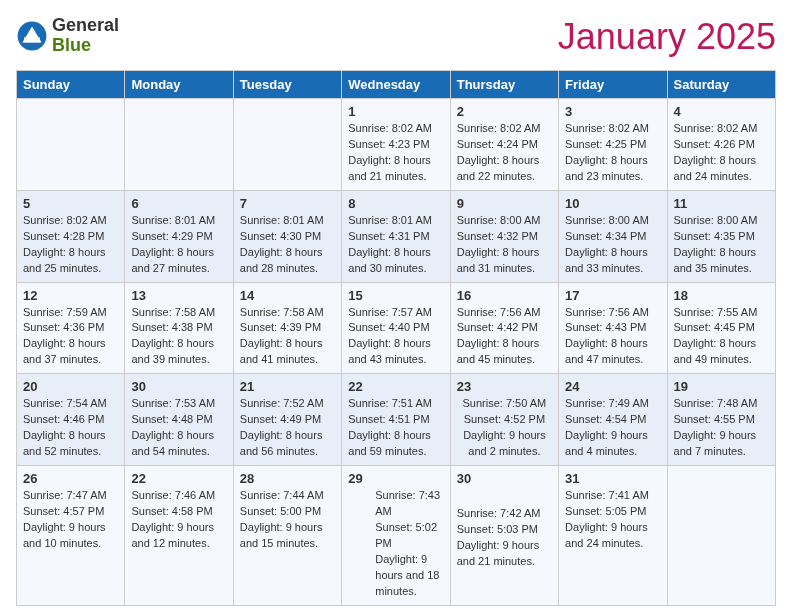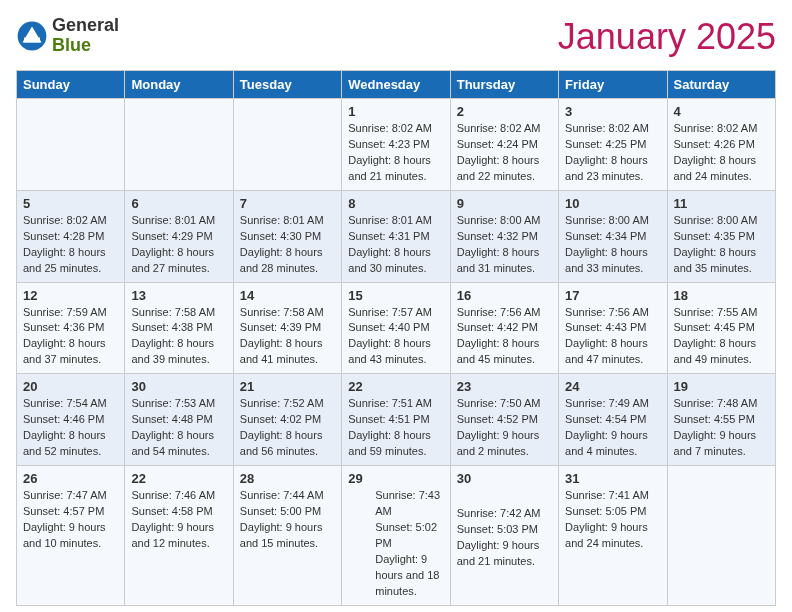--- a/index.html
+++ b/index.html
@@ -240,32 +240,32 @@
         </td>
         <td>
           <span class="day-number">30</span>
           <div class="day-info" style="white-space: pre-line;">Sunrise: 7:53 AM
 Sunset: 4:48 PM
 Daylight: 8 hours and 54 minutes.</div>
         </td>
         <td>
           <span class="day-number">21</span>
           <div class="day-info" style="white-space: pre-line;">Sunrise: 7:52 AM
-Sunset: 4:02 PM
+Sunset: 4:49 PM
 Daylight: 8 hours and 56 minutes.</div>
         </td>
         <td>
           <span class="day-number">22</span>
           <div class="day-info" style="white-space: pre-line;">Sunrise: 7:51 AM
 Sunset: 4:51 PM
 Daylight: 8 hours and 59 minutes.</div>
         </td>
         <td>
           <span class="day-number">23</span>
-          <div class="day-info" style="white-space: pre-line;">Sunrise: 7:50 AM
+          <div class="day-info" style="white-space: pre-line; text-align: center;">Sunrise: 7:50 AM
 Sunset: 4:52 PM
 Daylight: 9 hours and 2 minutes.</div>
         </td>
         <td>
           <span class="day-number">24</span>
           <div class="day-info" style="white-space: pre-line;">Sunrise: 7:49 AM
 Sunset: 4:54 PM
 Daylight: 9 hours and 4 minutes.</div>
         </td>
         <td>

